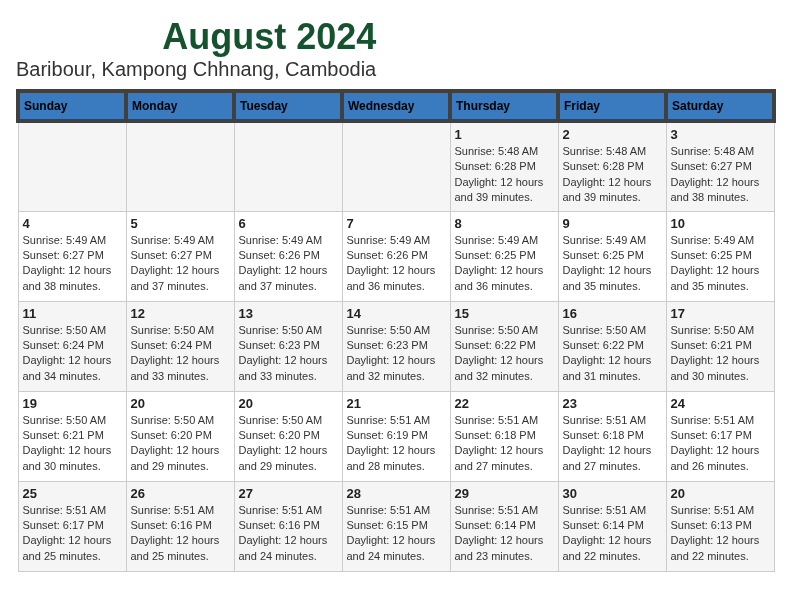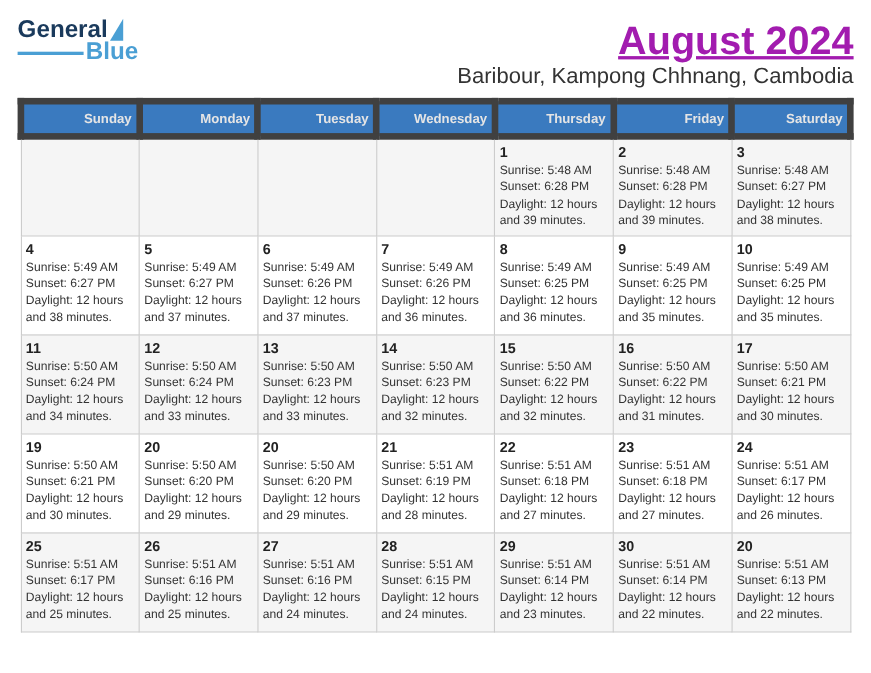--- a/index.html
+++ b/index.html
@@ -42,41 +42,40 @@
       height: 3px;
       background: #4a9fd4;
       margin-top: 2px;
     }
     .title-area {
       text-align: right;
     }
     .month-year {
       font-size: 36px;
       font-weight: bold;
-      color: #a21caf;
-      text-decoration: underline;
+      color: #14532d;
     }
     .location {
       font-size: 20px;
       color: #333;
       font-weight: normal;
     }
     table {
       width: 100%;
       border-collapse: collapse;
       font-size: 11px;
     }
     thead tr th {
       background: #3a7abf;
-      color: #e5e5e5;
+      color: #000000;
       padding: 6px 4px;
-      text-align: right;
+      text-align: left;
       font-size: 12px;
       font-weight: bold;
-      border: 6px solid #404040;
+      border: 4px solid #404040;
     }
     tbody tr td {
       vertical-align: top;
       padding: 4px;
       border: 1px solid #ccc;
       min-height: 80px;
       height: 90px;
       background: #fff;
     }
     tbody tr:nth-child(odd) td {
@@ -97,30 +96,20 @@
       background: #fff !important;
     }
     tbody tr:nth-child(odd) .empty-cell {
       background: #f5f5f5 !important;
     }
   </style>
 </head>
 <body>
 
 <div class="header-area">
-  <div class="logo">
-    <div style="display:flex;align-items:center;">
-      <span class="logo-text">General</span>
-      <span class="logo-triangle"></span>
-    </div>
-    <div style="display:flex;align-items:center;margin-top:-2px;">
-      <div class="logo-line"></div>
-      <span class="logo-text" style="color:#4a9fd4;margin-left:2px;">Blue</span>
-    </div>
-  </div>
   <div class="title-area">
     <div class="month-year">August 2024</div>
     <div class="location">Baribour, Kampong Chhnang, Cambodia</div>
   </div>
 </div>
 
 <table>
   <thead>
     <tr>
     <th>Sunday</th>

